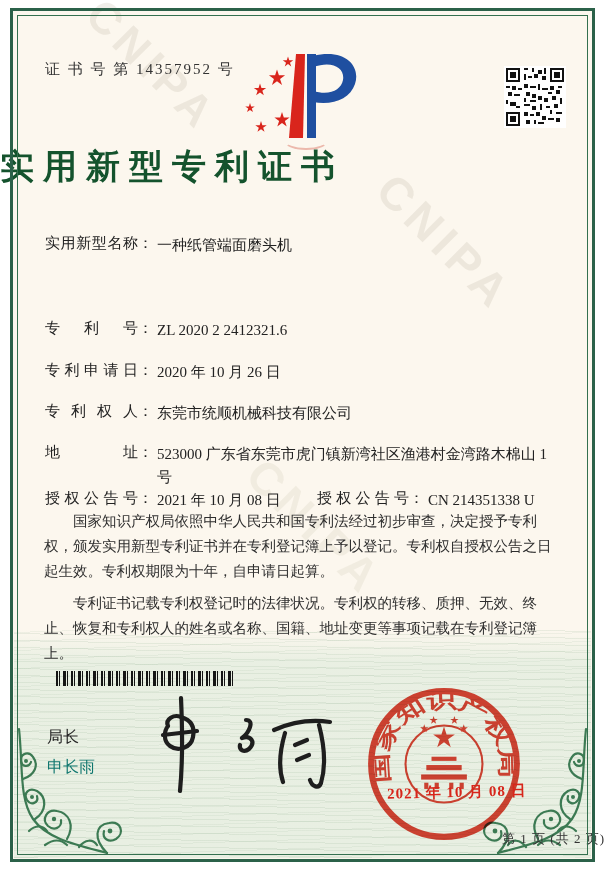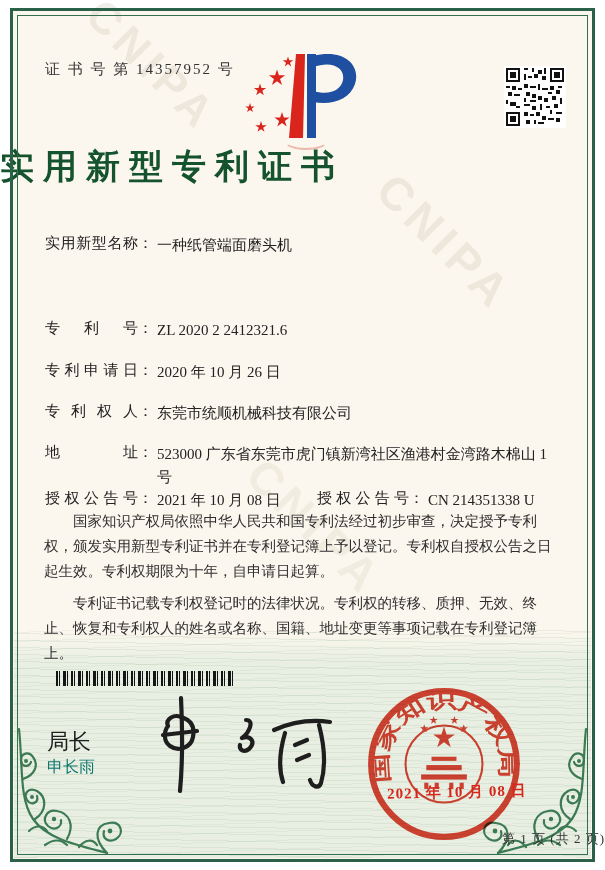--- a/index.html
+++ b/index.html
@@ -38,21 +38,21 @@
   .fvalue{display:inline-block;vertical-align:top;max-width:400px;margin-left:4px;line-height:1.5;}
   .pair2{position:absolute;left:272px;top:0;}
   .pair2 .flabel{width:92px;}
   
   .paras{position:absolute;left:44px;top:509px;width:520px;z-index:3;}
   .paras p{margin:0 0 7px 0;text-indent:2em;font-size:14.5px;line-height:25px;color:#2e2e2e;}
   
   .barcode{position:absolute;left:56px;top:671px;width:178px;height:15px;z-index:3;
     background:repeating-linear-gradient(90deg,#151515 0 2px,transparent 2px 3px,#151515 3px 4px,transparent 4px 7px,#151515 7px 10px,transparent 10px 11px,#151515 11px 12px,transparent 12px 15px);}
   
-  .officer-title{position:absolute;left:47px;top:727px;z-index:3;font-size:22px;color:#1f1f1f;font-family:"Liberation Sans","DejaVu Sans",sans-serif;}
+  .officer-title{position:absolute;left:47px;top:727px;z-index:3;font-size:16px;color:#1f1f1f;font-family:"Liberation Sans","DejaVu Sans",sans-serif;}
   .officer-name{position:absolute;left:47px;top:757px;z-index:3;font-size:16px;color:#0f766e;font-family:"Liberation Sans","DejaVu Sans",sans-serif;}
   .signature{position:absolute;left:150px;top:688px;z-index:3;}
   
   .seal{position:absolute;left:366px;top:686px;z-index:3;mix-blend-mode:multiply;opacity:0.95;}
   .seal-date{position:absolute;left:387px;top:783px;z-index:4;font-size:15px;font-weight:600;
              color:#d7261b;letter-spacing:1px;transform:rotate(-1.5deg);}
   
   .footer{position:absolute;left:0;right:0;top:830px;z-index:3;text-align:right;font-size:13px;color:#333;letter-spacing:1px;}
 </style>
 </head>

